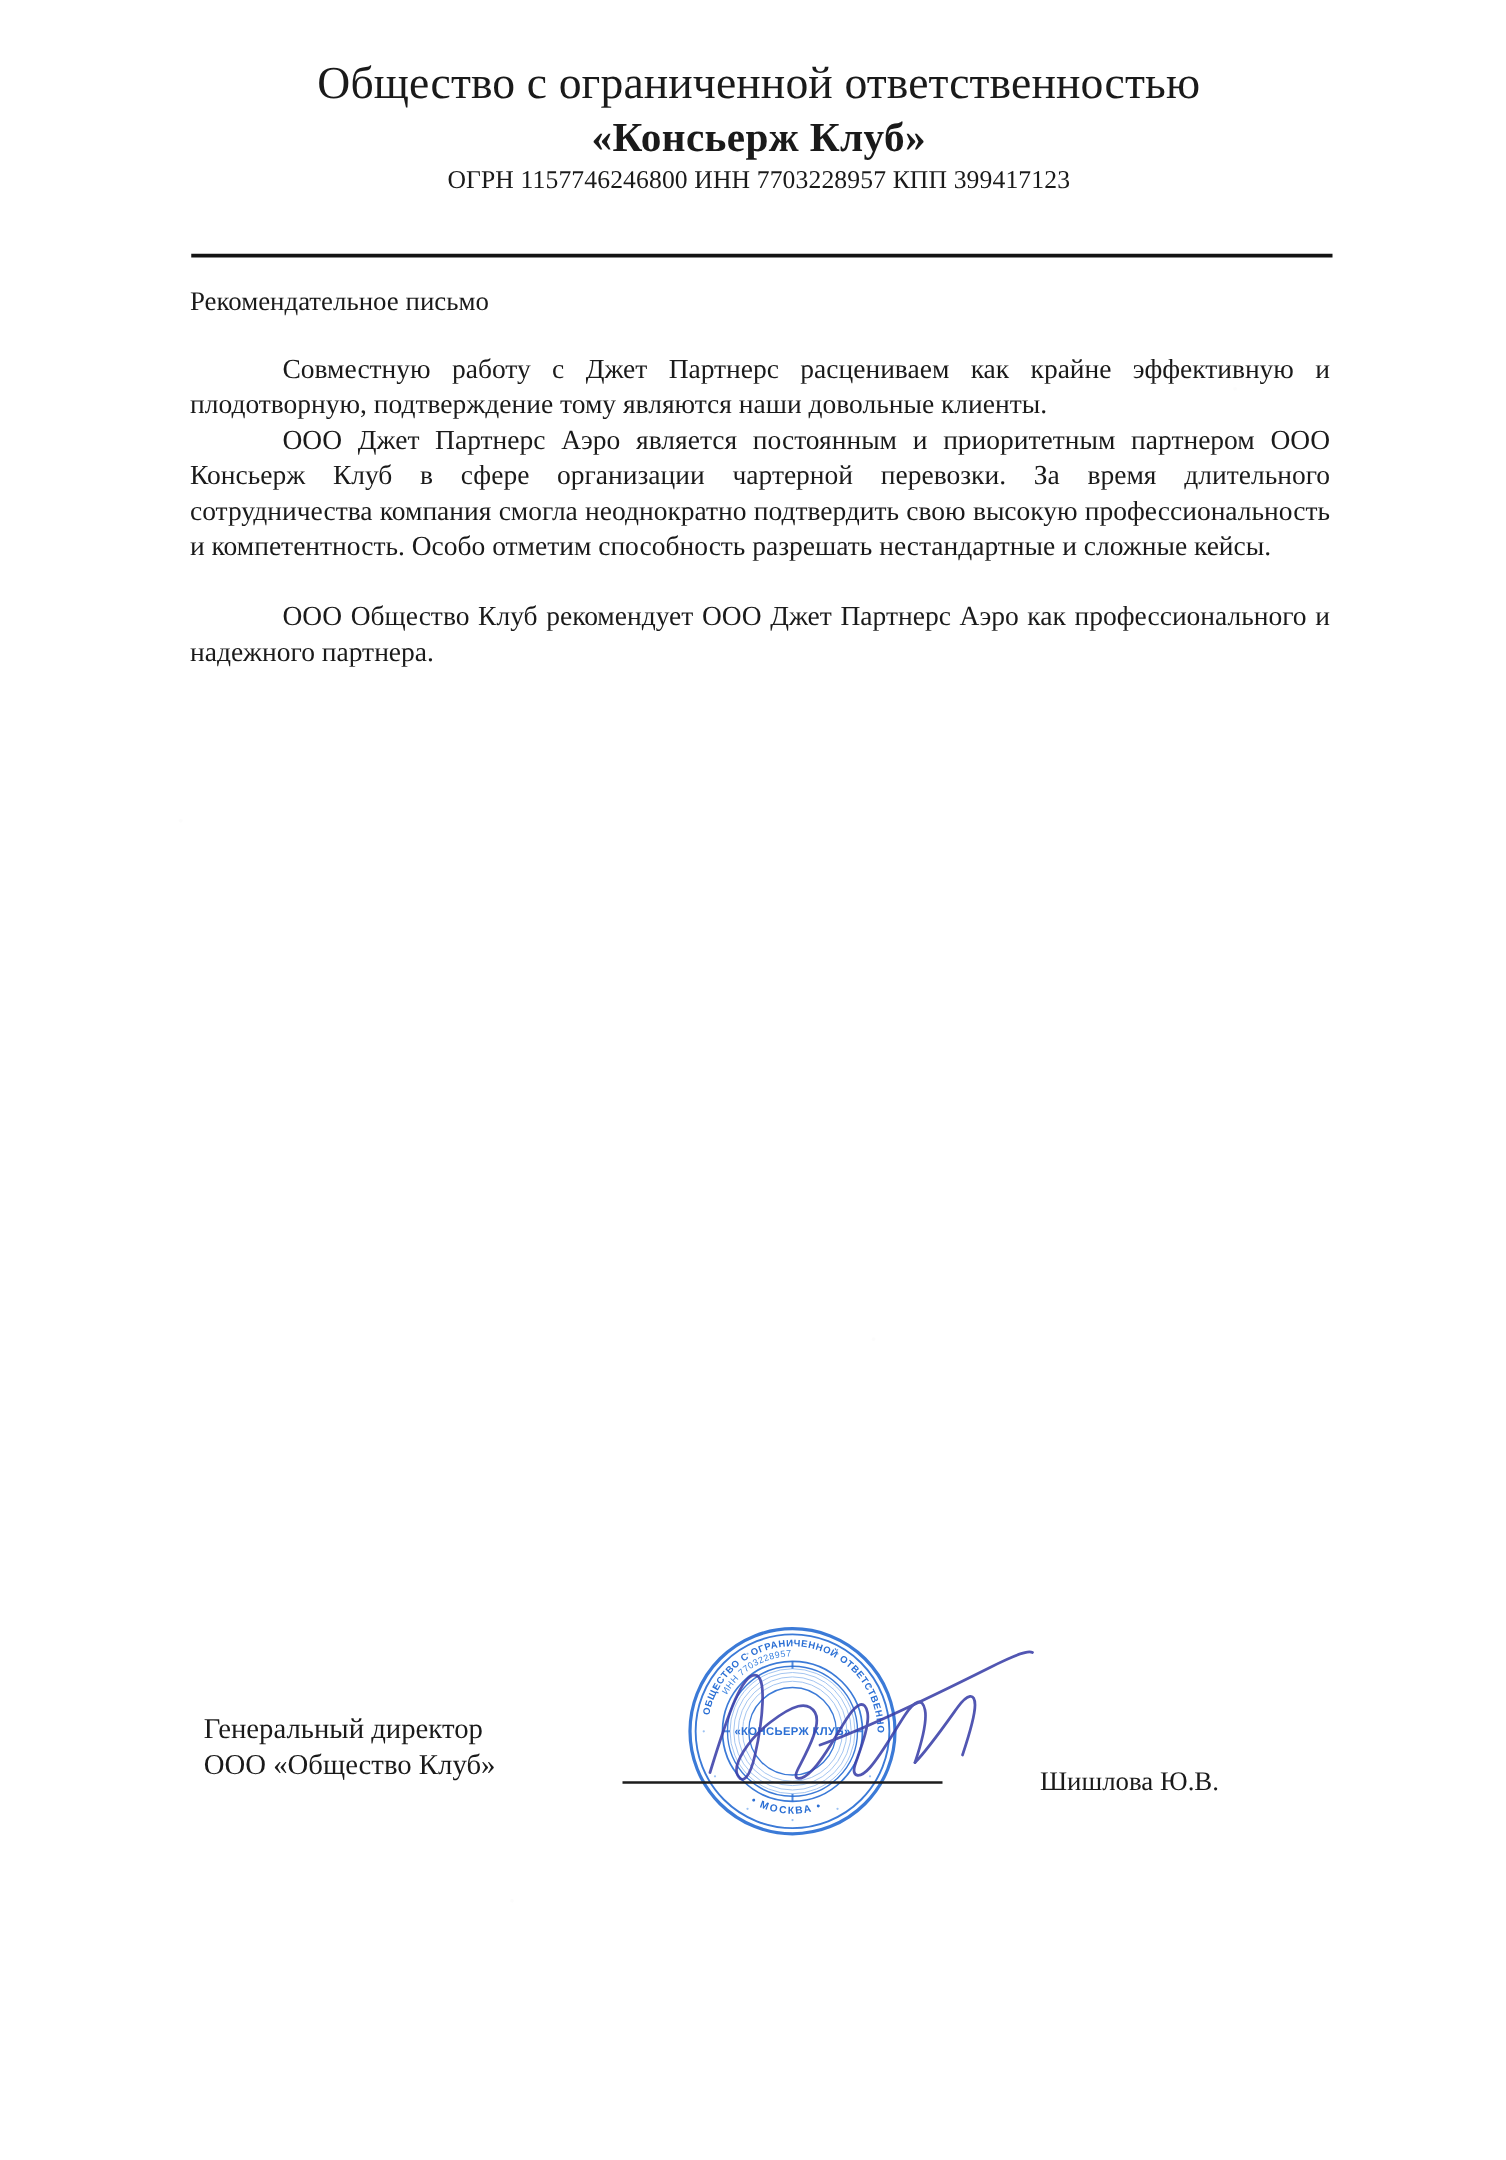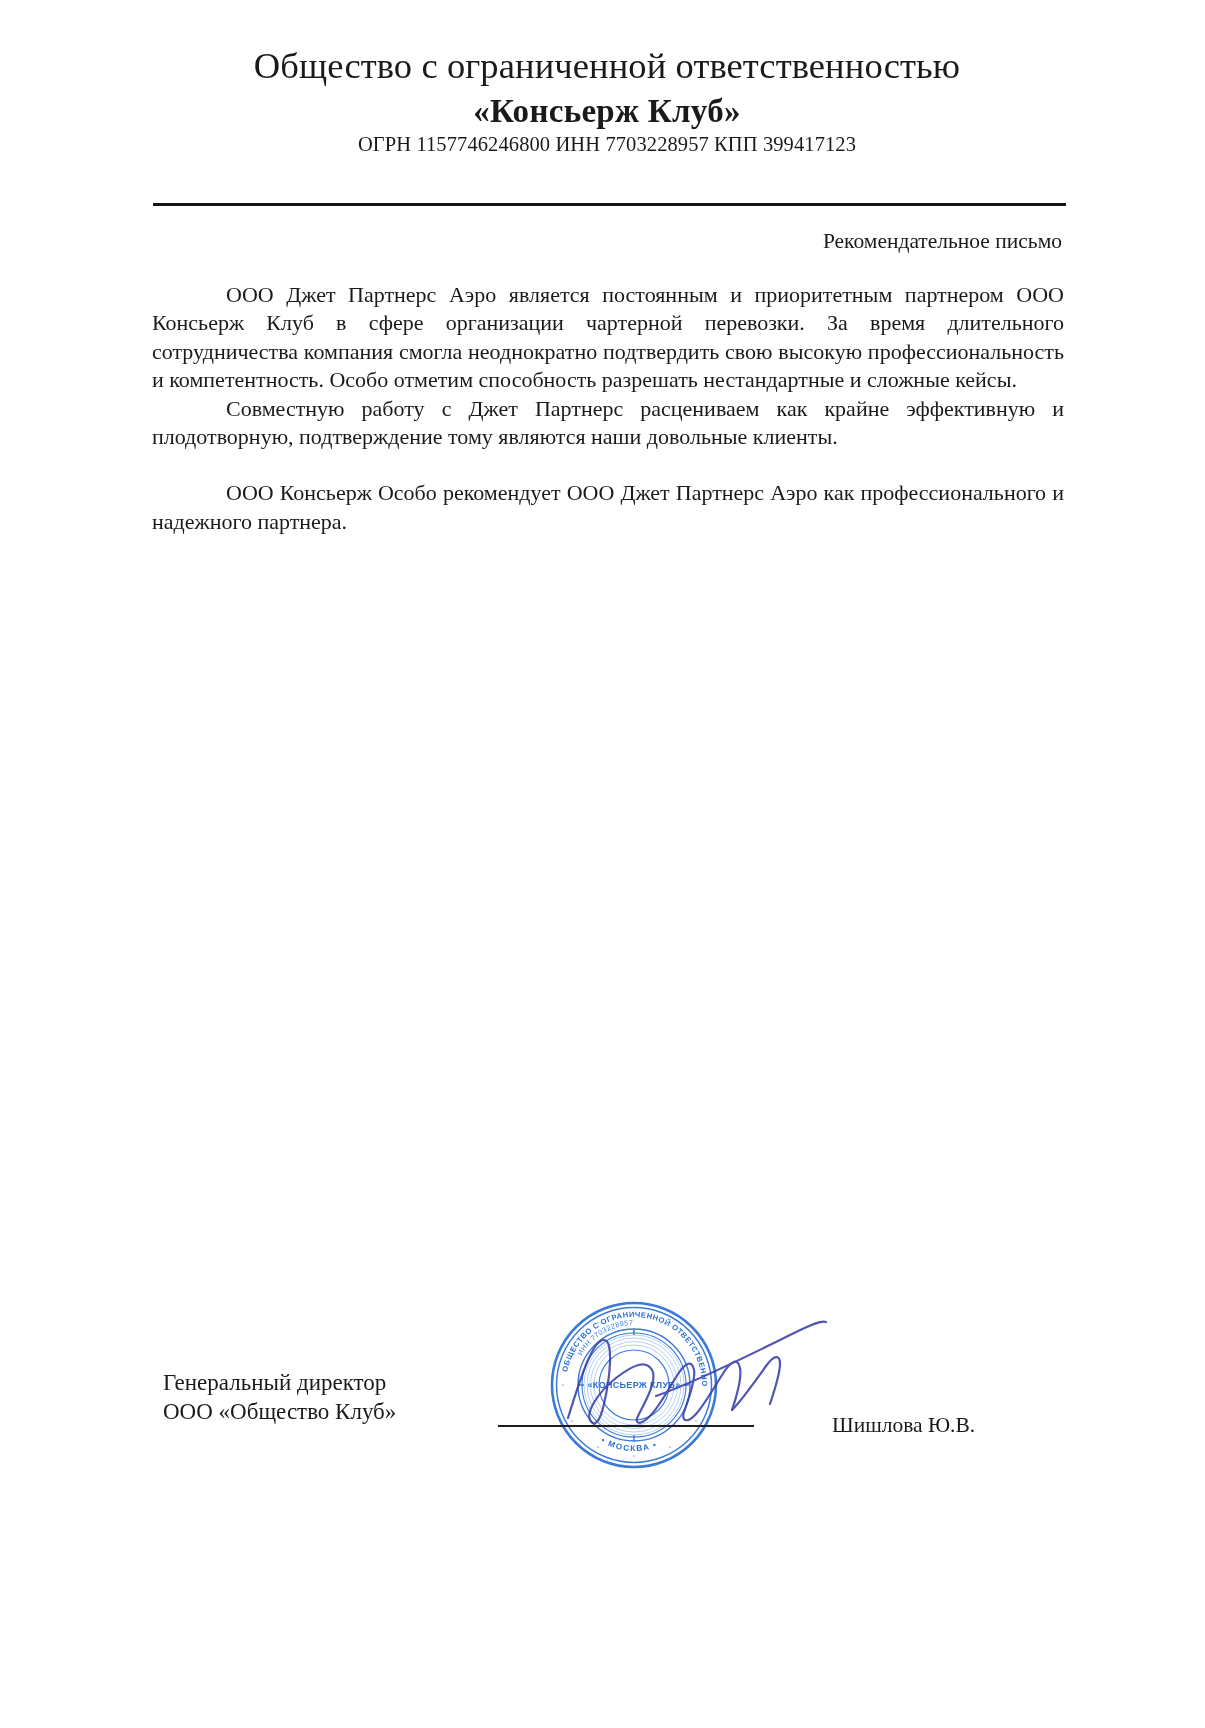--- a/index.html
+++ b/index.html
@@ -75,21 +75,21 @@
     height: 3px;
     background: #141414;
   }
 
   
   .doc-title {
     position: absolute;
     left: 152px;
     top: 228px;
     width: 910px;
-    text-align: right;
+    text-align: left;
     font-size: 21.5px;
     line-height: 27px;
   }
 
   .body-text {
     position: absolute;
     left: 152px;
     top: 281px;
     width: 912px;
     font-size: 22px;
@@ -171,23 +171,23 @@
     <div class="org-line1">Общество с ограниченной ответственностью</div>
     <div class="org-line2">«Консьерж Клуб»</div>
     <div class="org-ids">ОГРН 1157746246800 ИНН 7703228957 КПП 399417123</div>
   </div>
 
   <div class="header-rule"></div>
 
   <div class="doc-title">Рекомендательное письмо</div>
 
   <div class="body-text">
+    <p>Совместную работу с Джет Партнерс расцениваем как крайне эффективную и плодотворную, подтверждение тому являются наши довольные клиенты.</p>
     <p>ООО Джет Партнерс Аэро является постоянным и приоритетным партнером ООО Консьерж Клуб в сфере организации чартерной перевозки. За время длительного сотрудничества компания смогла неоднократно подтвердить свою высокую профессиональность и компетентность. Особо отметим способность разрешать нестандартные и сложные кейсы.</p>
-    <p>Совместную работу с Джет Партнерс расцениваем как крайне эффективную и плодотворную, подтверждение тому являются наши довольные клиенты.</p>
-    <p class="spaced">ООО Консьерж Особо рекомендует ООО Джет Партнерс Аэро как профессионального и надежного партнера.</p>
+    <p class="spaced">ООО Общество Клуб рекомендует ООО Джет Партнерс Аэро как профессионального и надежного партнера.</p>
   </div>
 
   <div class="stamp">
     <svg viewBox="0 0 194 194" xmlns="http://www.w3.org/2000/svg">
       <defs>
         <path id="arcOuter" d="M 97,97 m -76,0 a 76,76 0 1,1 152,0 a 76,76 0 1,1 -152,0"></path>
         <path id="arcTop" d="M 29,97 a 68,68 0 0 1 136,0"></path>
         <path id="arcTopIn" d="M 37,97 a 60,60 0 0 1 120,0"></path>
         <path id="arcBottom" d="M 31,97 a 66,66 0 0 0 132,0"></path>
         <path id="arcBottomIn" d="M 41,97 a 56,56 0 0 0 112,0"></path>

